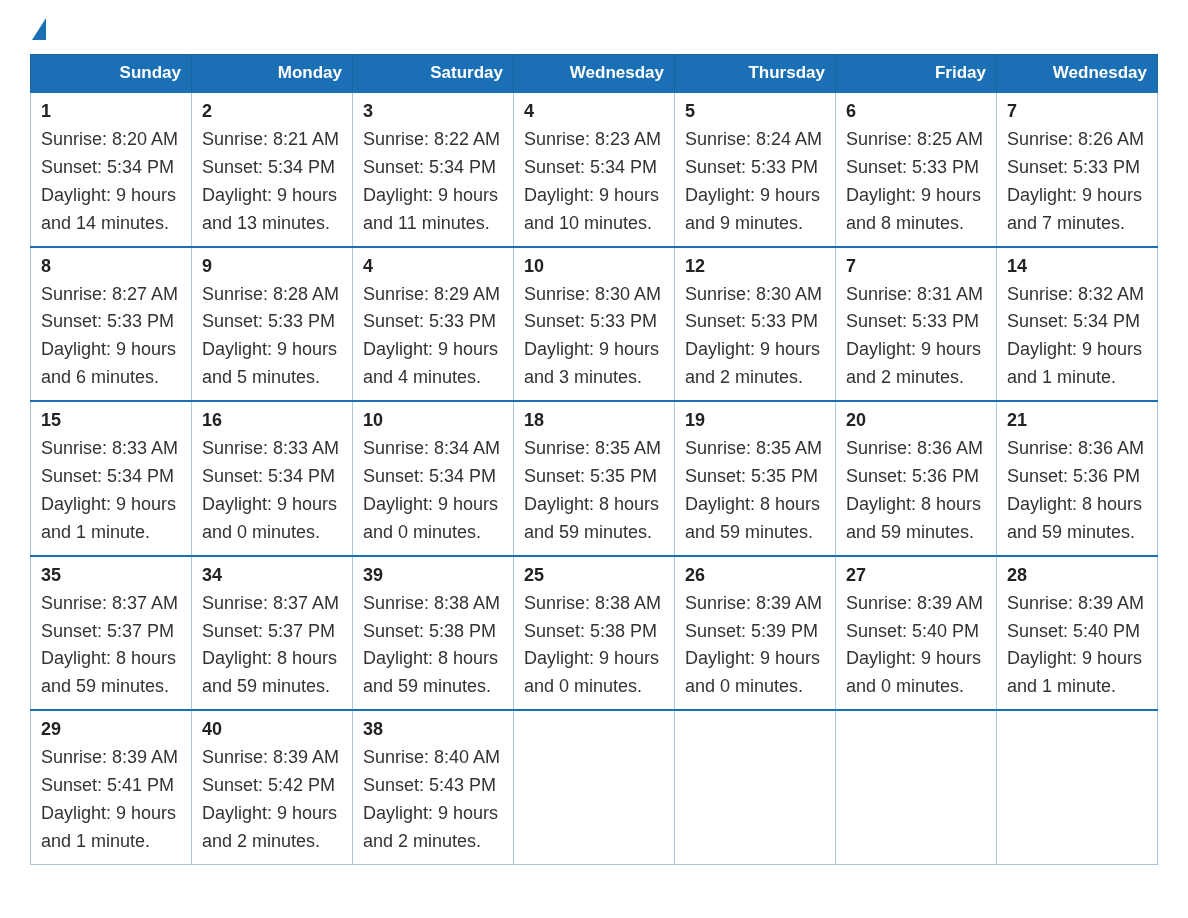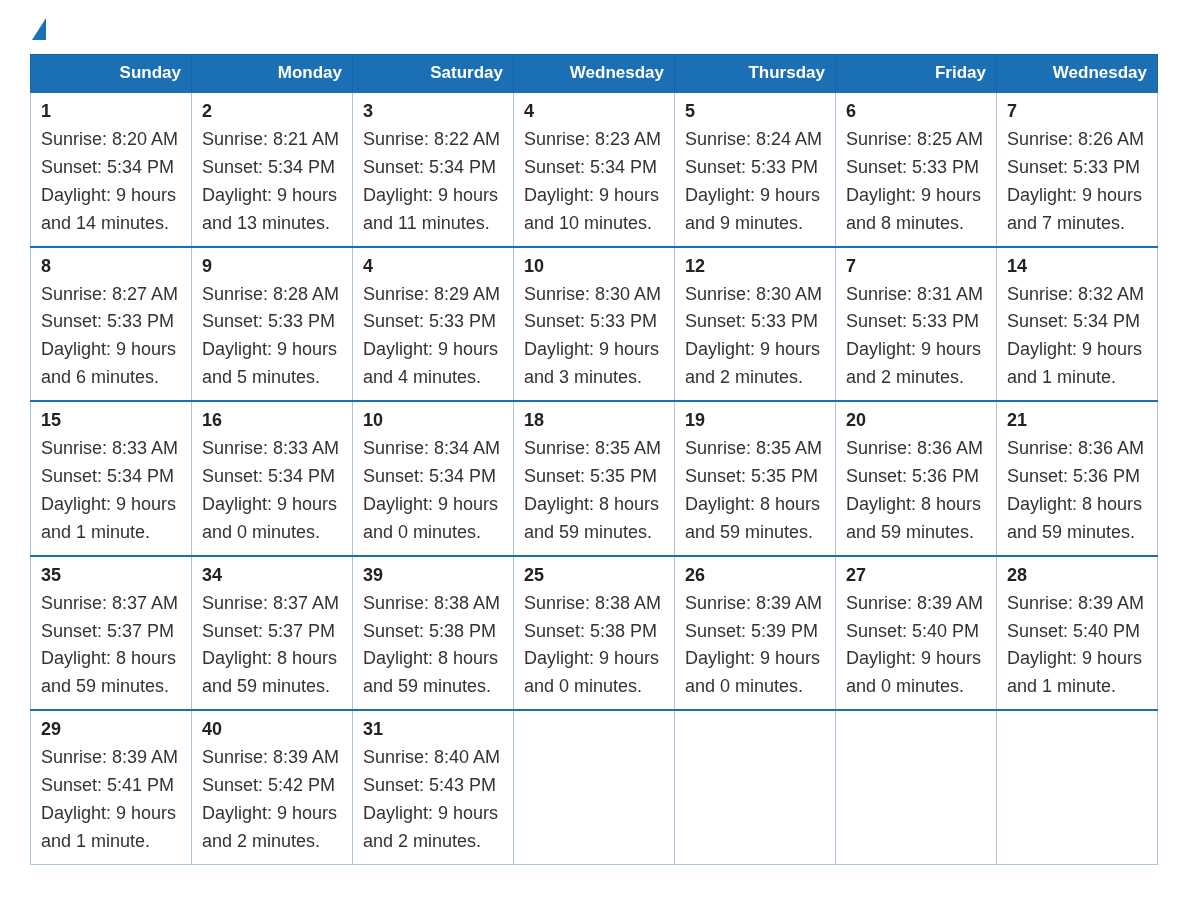--- a/index.html
+++ b/index.html
@@ -382,21 +382,21 @@
       </td>
         <td>
         <span class="day-number">40</span>
         <div class="day-info">
           Sunrise: 8:39 AM<br>
           Sunset: 5:42 PM<br>
           Daylight: 9 hours and 2 minutes.
         </div>
       </td>
         <td>
-        <span class="day-number">31</span>
+        <span class="day-number">38</span>
         <div class="day-info">
           Sunrise: 8:40 AM<br>
           Sunset: 5:43 PM<br>
           Daylight: 9 hours and 2 minutes.
         </div>
       </td>
         <td class="empty-cell"></td>
         <td class="empty-cell"></td>
         <td class="empty-cell"></td>
         <td class="empty-cell"></td>

